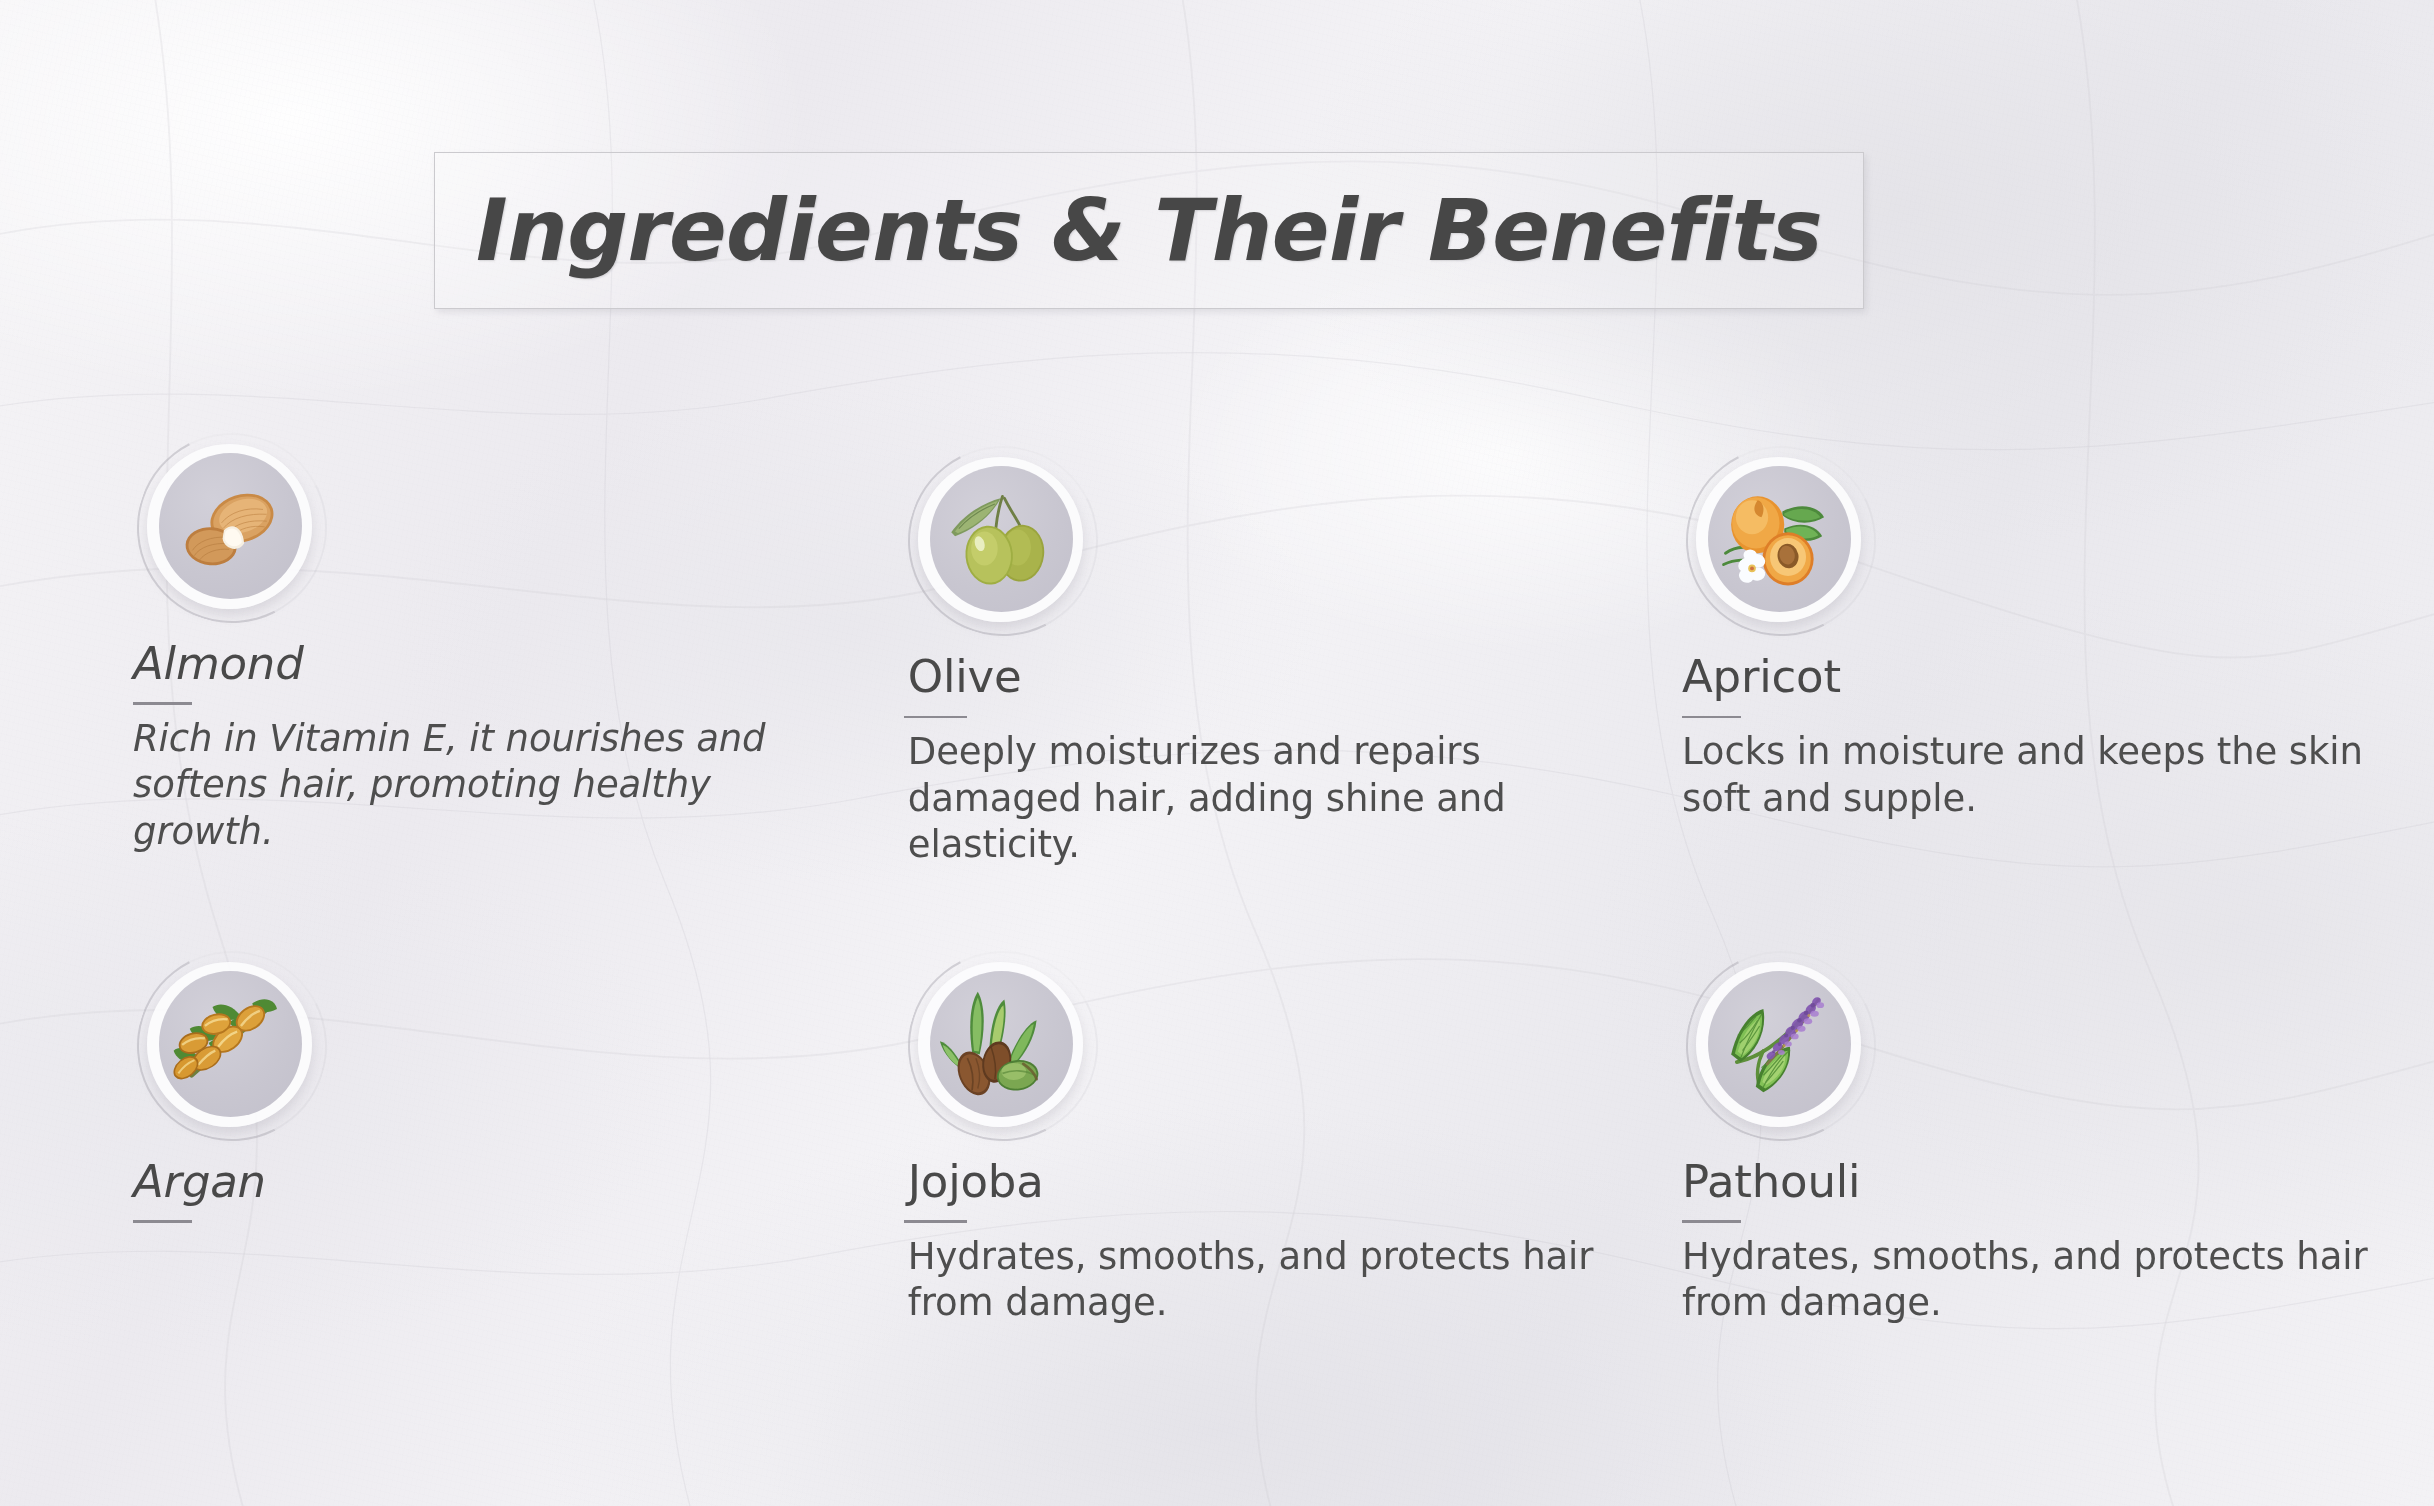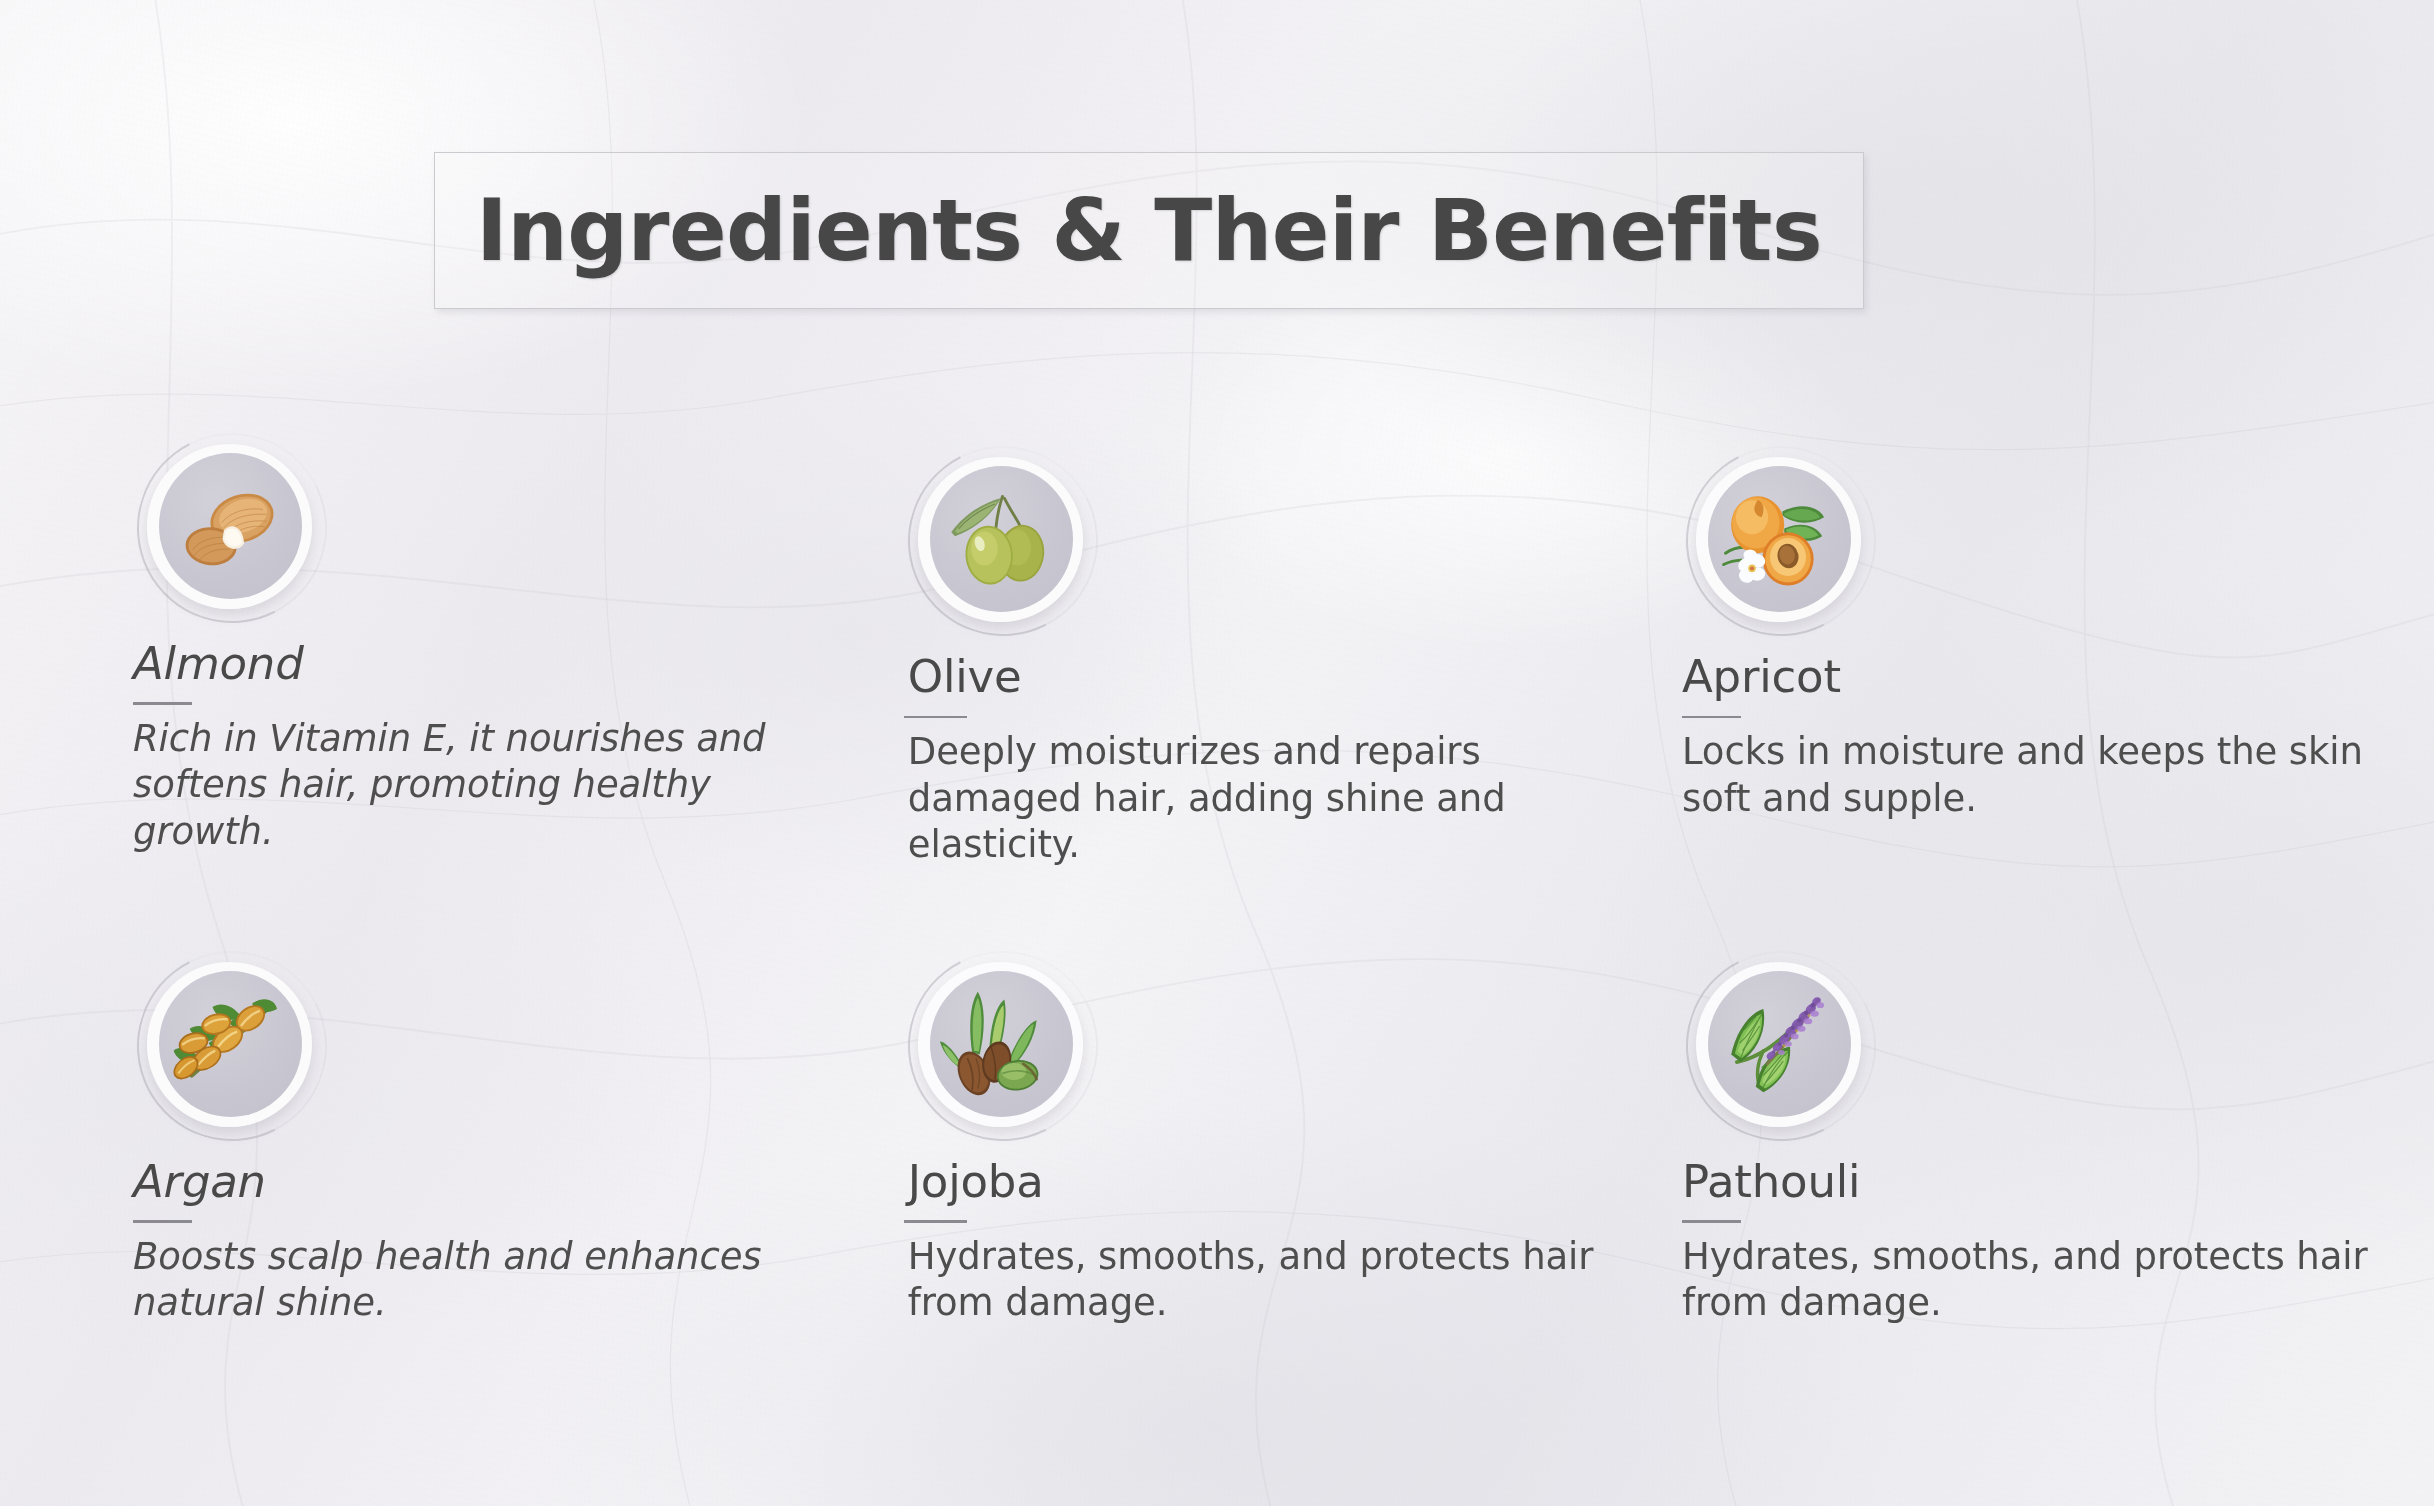--- a/index.html
+++ b/index.html
@@ -52,20 +52,21 @@
     top: 152px;
     width: 1430px;
     height: 157px;
     box-sizing: border-box;
     border: 1.9px solid #cbcace;
     background: rgba(255,255,255,0.14);
     box-shadow: 2.9px 3.8px 6.7px rgba(130,128,136,0.18);
     display: flex;
     align-items: center;
     justify-content: center;
+    font-style: italic;
   }
   #page-title {
     font-size: 85px;
     font-weight: bold;
     color: #474747;
     letter-spacing: -0.5px;
     line-height: 1;
     white-space: nowrap;
     text-shadow: 1px 1px 1.9px rgba(150,148,156,0.35);
   }
@@ -338,21 +339,20 @@
               <ellipse cx="28" cy="102" rx="15" ry="10" fill="#a96d1c" transform="rotate(-40 28 102)"></ellipse>
               <ellipse cx="28" cy="102" rx="13" ry="8.5" fill="#d79830" transform="rotate(-40 28 102)"></ellipse>
               <path d="M20 108 C 25 101, 32 96, 37 94" stroke="#efd083" stroke-width="2.2" fill="none" opacity="0.9"></path>
             </g>
           </svg>
         </div>
       </div>
       <div class="card-text">
         <div class="ingredient-name">Argan</div>
         <div class="name-divider"></div>
-        <div class="ingredient-desc">Boosts scalp health and enhances natural shine.</div>
       </div>
     </div>
 
     <div class="card col-1">
       <div class="badge">
         <div class="badge-outer-ring"></div>
         <div class="badge-white-ring"></div>
         <div class="badge-disc">
           <svg viewBox="0 0 150 154">
             <g>

